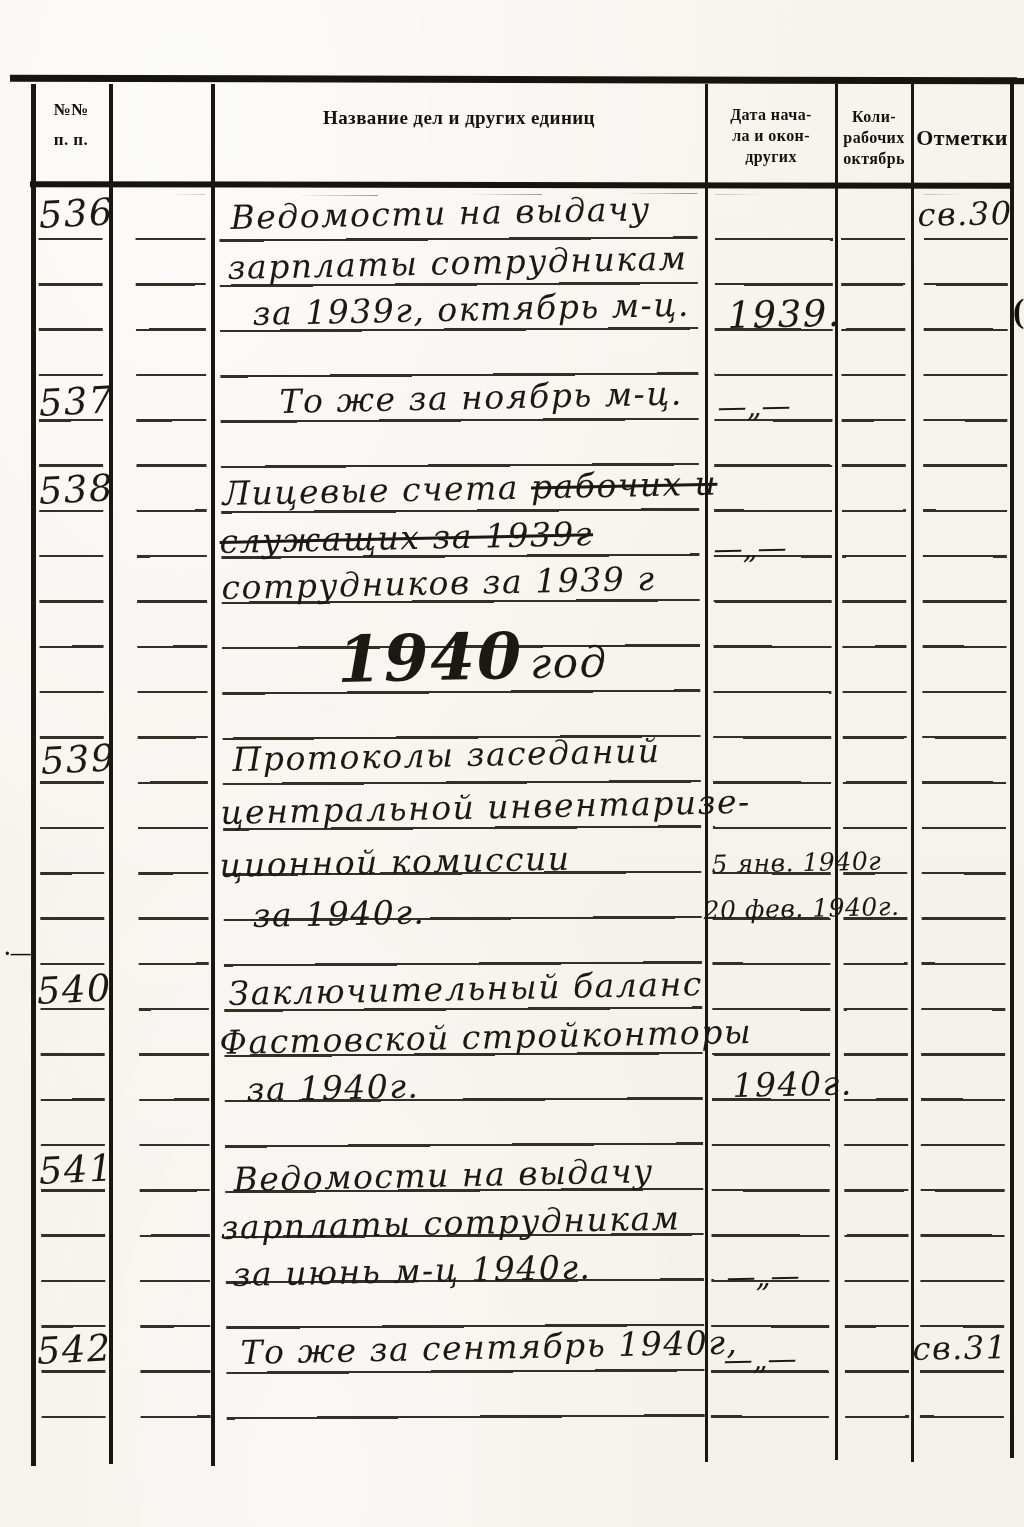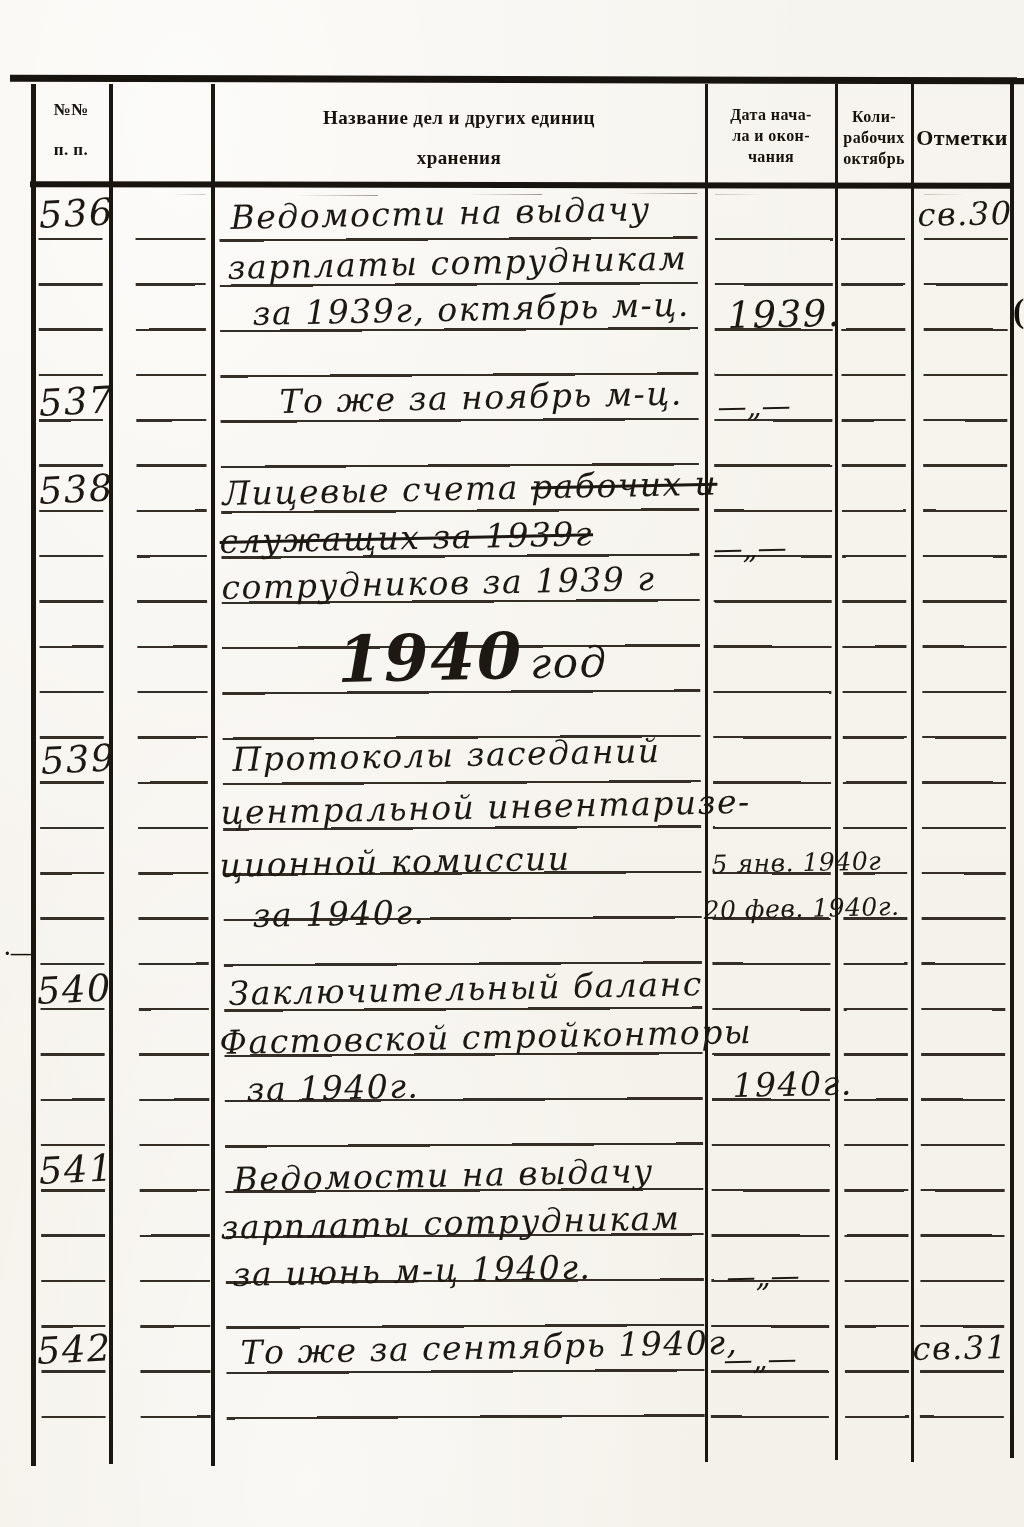--- a/index.html
+++ b/index.html
@@ -75,30 +75,29 @@
 
   <div class="rules" style="left:40px;width:64px;transform:rotate(-.15deg);"></div>
   <div class="rules" style="left:138px;width:70px;transform:rotate(-.25deg);"></div>
   <div class="rules" style="left:223px;width:478px;transform:rotate(-.35deg);"></div>
   <div class="rules" style="left:713px;width:118px;transform:rotate(.2deg);"></div>
   <div class="rules" style="left:843px;width:64px;transform:rotate(-.2deg);"></div>
   <div class="rules" style="left:922px;width:84px;transform:rotate(.2deg);"></div>
 
   <div class="ph" style="left:33px;top:100px;width:76px;font-size:17px;">
     <div>№№</div>
-    <div style="margin-top:20px;">п. п.</div>
+    <div style="margin-top:10px;">п. п.</div>
   </div>
   <div class="ph" style="left:213px;top:108px;width:492px;font-size:19px;">
     <div>Название дел и других единиц</div>
-    <div style="margin-top:20px;">хранения</div>
   </div>
   <div class="ph" style="left:707px;top:104px;width:128px;font-size:16px;line-height:21px;">
     <div>Дата нача-</div>
     <div>ла и окон-</div>
-    <div>чания</div>
+    <div>других</div>
   </div>
   <div class="ph" style="left:837px;top:106px;width:74px;font-size:16px;line-height:21px;">
     <div>Коли-</div>
     <div>рабочих</div>
     <div>октябрь</div>
   </div>
   <div class="ph" style="left:913px;top:128px;width:98px;font-size:22px;">
     <div>Отметки</div>
   </div>
 

